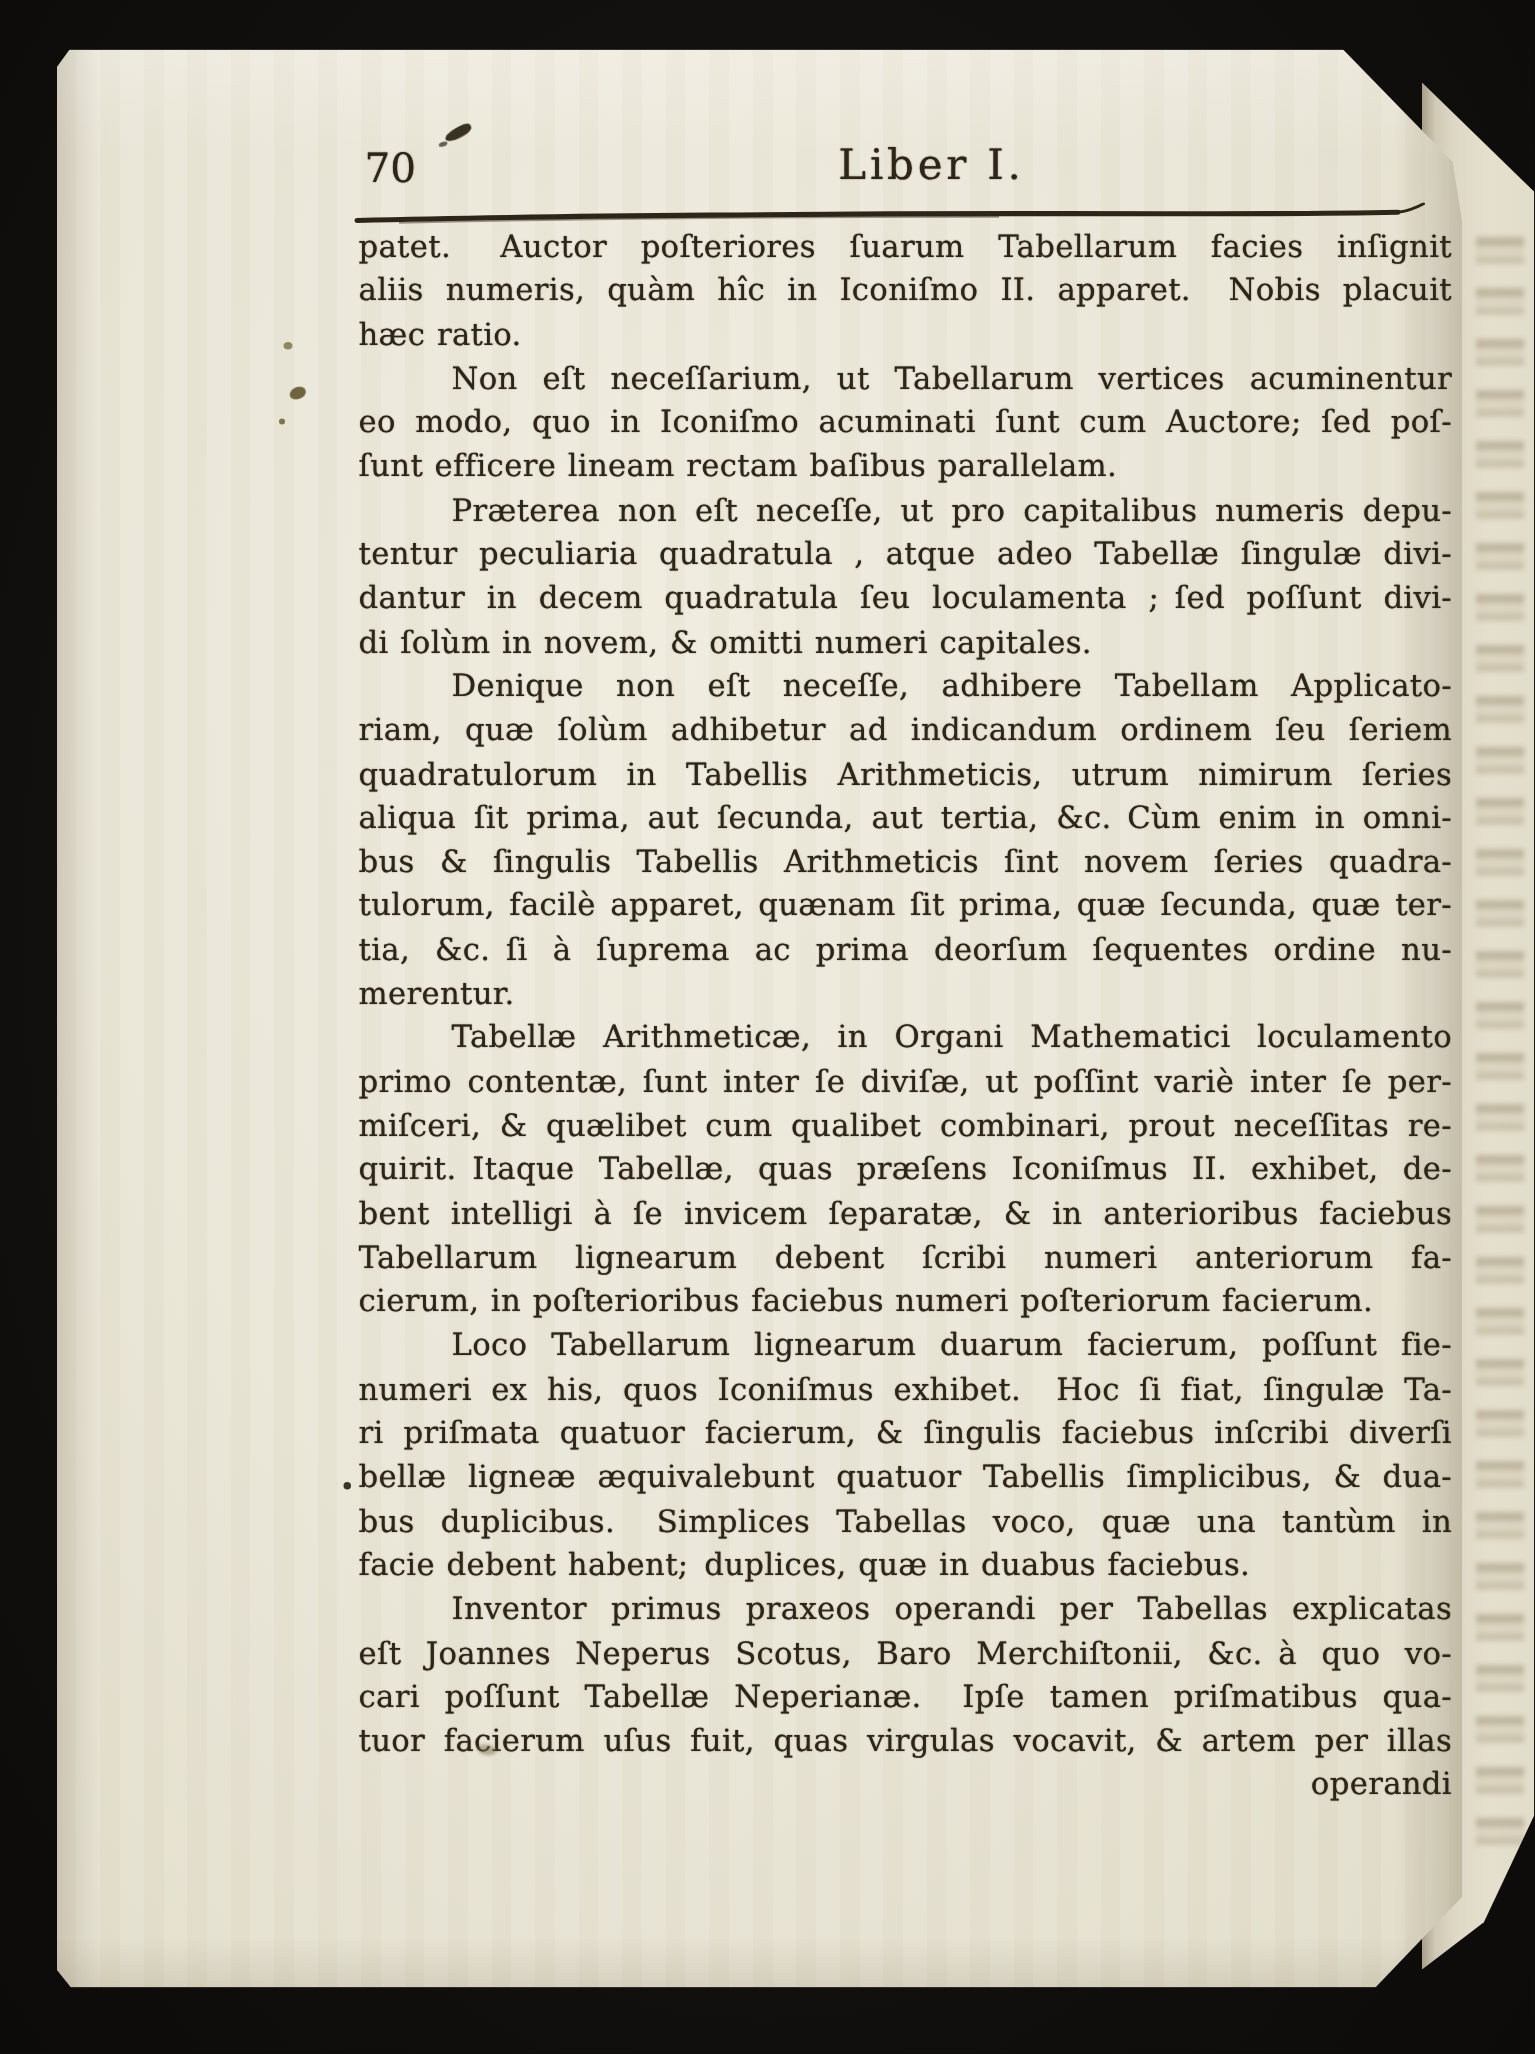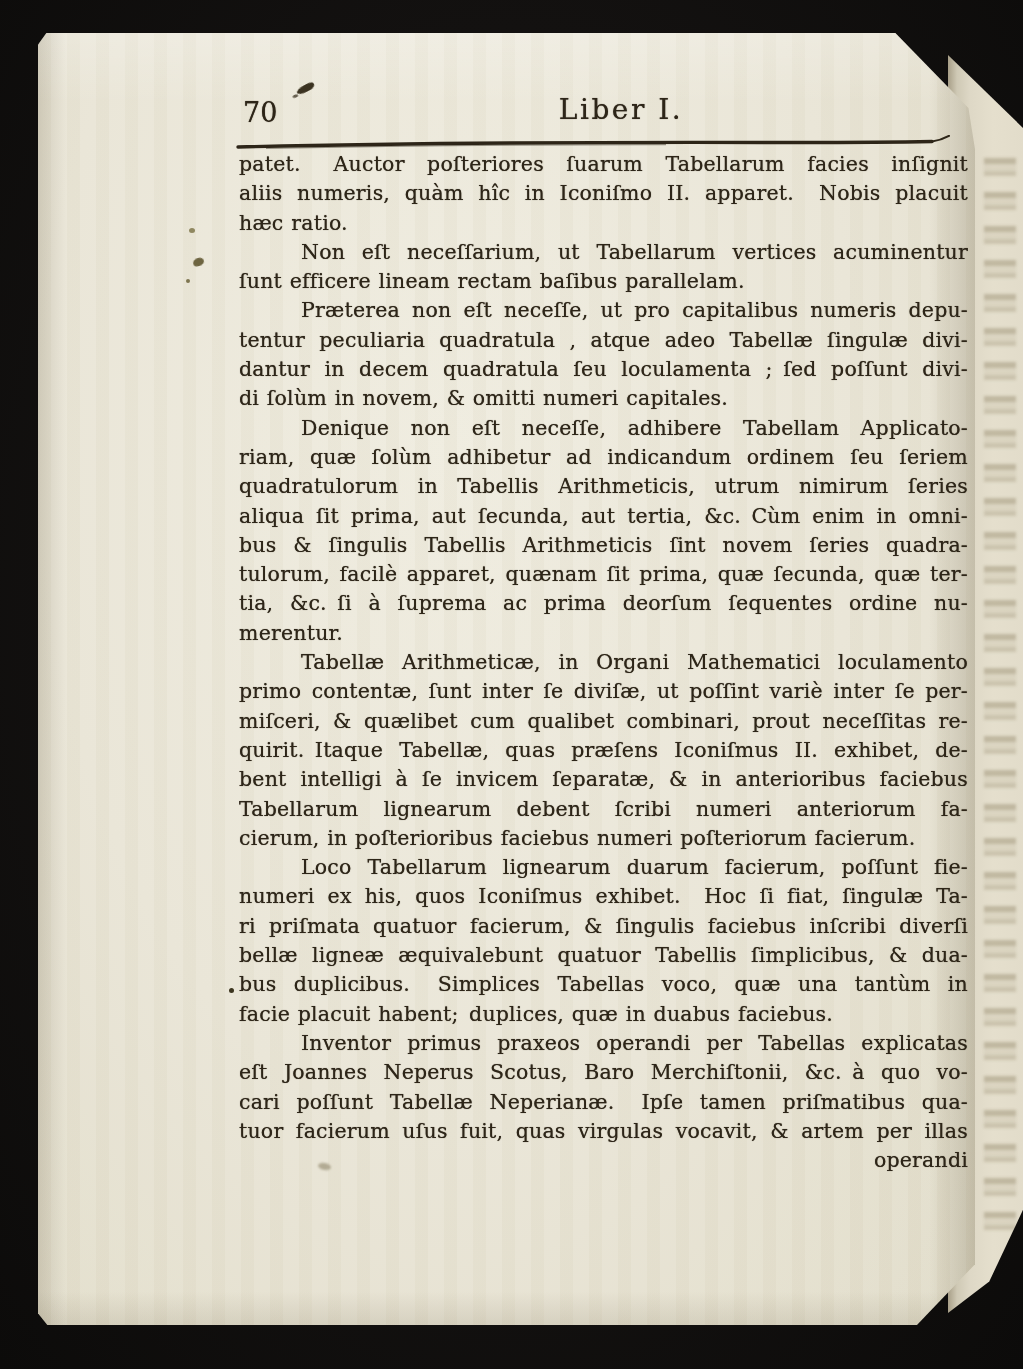--- a/index.html
+++ b/index.html
@@ -100,20 +100,21 @@
       <path d="M2 12 C 120 9, 330 7, 540 7.5 C 620 7.6, 672 7, 696 6.5" fill="none" stroke="#2d2518" stroke-width="3.4" stroke-linecap="round"></path>
       <path d="M696 6.5 C 703 5.5, 709 3, 713 0.8" fill="none" stroke="#2d2518" stroke-width="2" stroke-linecap="round"></path>
       <path d="M30 13.5 C 150 11, 300 9.5, 430 9.6" fill="none" stroke="rgba(45,37,24,.45)" stroke-width="1.2"></path>
     </svg>
 
     <div class="text-block">
         <div class="line j">patet.  Auctor poſteriores ſuarum Tabellarum facies inſignit</div>
         <div class="line j">aliis numeris, quàm hîc in Iconiſmo II. apparet.  Nobis placuit</div>
         <div class="line nj">hæc ratio.</div>
         <div class="line j in">Non eſt neceſſarium, ut Tabellarum vertices acuminentur</div>
+        <div class="line j">eo modo, quo in Iconiſmo acuminati ſunt cum Auctore; ſed poſ-</div>
         <div class="line nj">ſunt efficere lineam rectam baſibus parallelam.</div>
         <div class="line j in">Præterea non eſt neceſſe, ut pro capitalibus numeris depu-</div>
         <div class="line j">tentur peculiaria quadratula , atque adeo Tabellæ ſingulæ divi-</div>
         <div class="line j">dantur in decem quadratula ſeu loculamenta ; ſed poſſunt divi-</div>
         <div class="line nj">di ſolùm in novem, &amp; omitti numeri capitales.</div>
         <div class="line j in">Denique non eſt neceſſe, adhibere Tabellam Applicato-</div>
         <div class="line j">riam, quæ ſolùm adhibetur ad indicandum ordinem ſeu ſeriem</div>
         <div class="line j">quadratulorum in Tabellis Arithmeticis, utrum nimirum ſeries</div>
         <div class="line j">aliqua ſit prima, aut ſecunda, aut tertia, &amp;c. Cùm enim in omni-</div>
         <div class="line j">bus &amp; ſingulis Tabellis Arithmeticis ſint novem ſeries quadra-</div>
@@ -125,21 +126,21 @@
         <div class="line j">miſceri, &amp; quælibet cum qualibet combinari, prout neceſſitas re-</div>
         <div class="line j">quirit. Itaque Tabellæ, quas præſens Iconiſmus II. exhibet, de-</div>
         <div class="line j">bent intelligi à ſe invicem ſeparatæ, &amp; in anterioribus faciebus</div>
         <div class="line j">Tabellarum lignearum debent ſcribi numeri anteriorum fa-</div>
         <div class="line nj">cierum, in poſterioribus faciebus numeri poſteriorum facierum.</div>
         <div class="line j in">Loco Tabellarum lignearum duarum facierum, poſſunt fie-</div>
         <div class="line j">numeri ex his, quos Iconiſmus exhibet.  Hoc ſi fiat, ſingulæ Ta-</div>
         <div class="line j">ri priſmata quatuor facierum, &amp; ſingulis faciebus inſcribi diverſi</div>
         <div class="line j">bellæ ligneæ æquivalebunt quatuor Tabellis ſimplicibus, &amp; dua-</div>
         <div class="line j">bus duplicibus.  Simplices Tabellas voco, quæ una tantùm in</div>
-        <div class="line nj">facie placuit habent; duplices, quæ in duabus faciebus.</div>
+        <div class="line nj">facie debent habent; duplices, quæ in duabus faciebus.</div>
         <div class="line j in">Inventor primus praxeos operandi per Tabellas explicatas</div>
         <div class="line j">eſt Joannes Neperus Scotus, Baro Merchiſtonii, &amp;c. à quo vo-</div>
         <div class="line j">cari poſſunt Tabellæ Neperianæ.  Ipſe tamen priſmatibus qua-</div>
         <div class="line j">tuor facierum uſus fuit, quas virgulas vocavit, &amp; artem per illas</div>
         <div class="line nj right">operandi</div>
       </div>
   </div>
 
   <div class="ink-smudge"></div>
   <div class="spot s1"></div>

